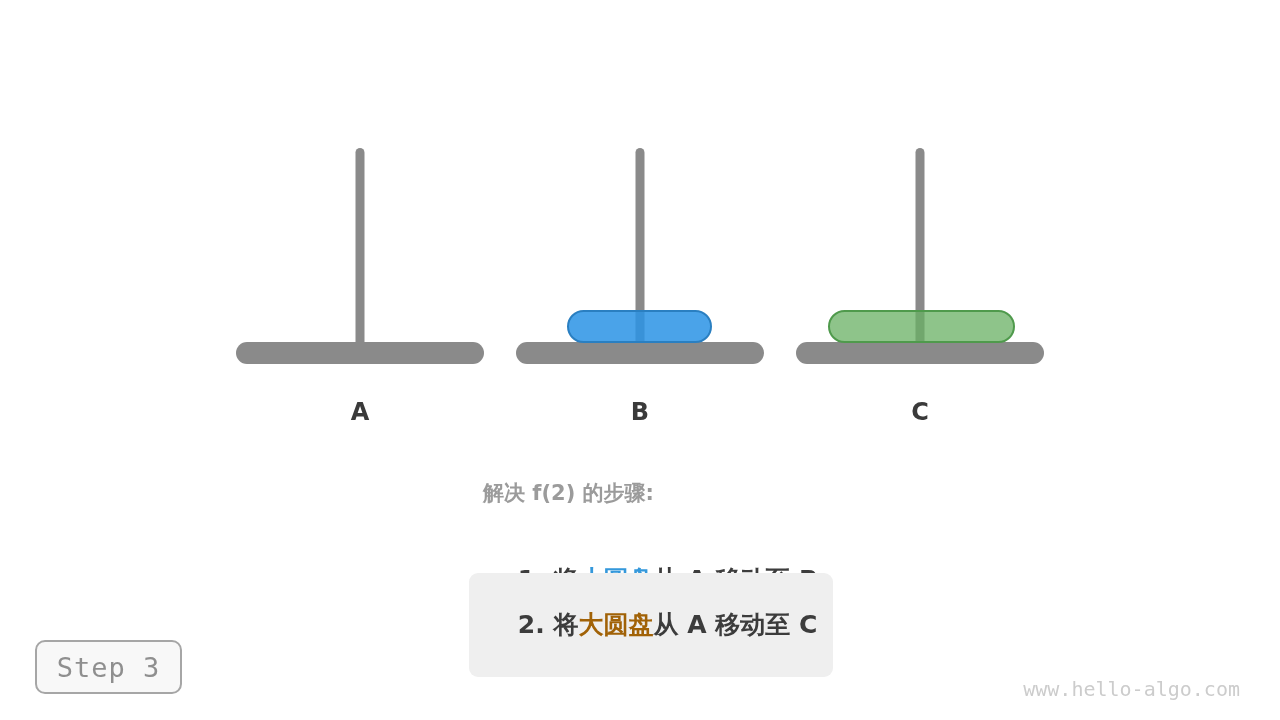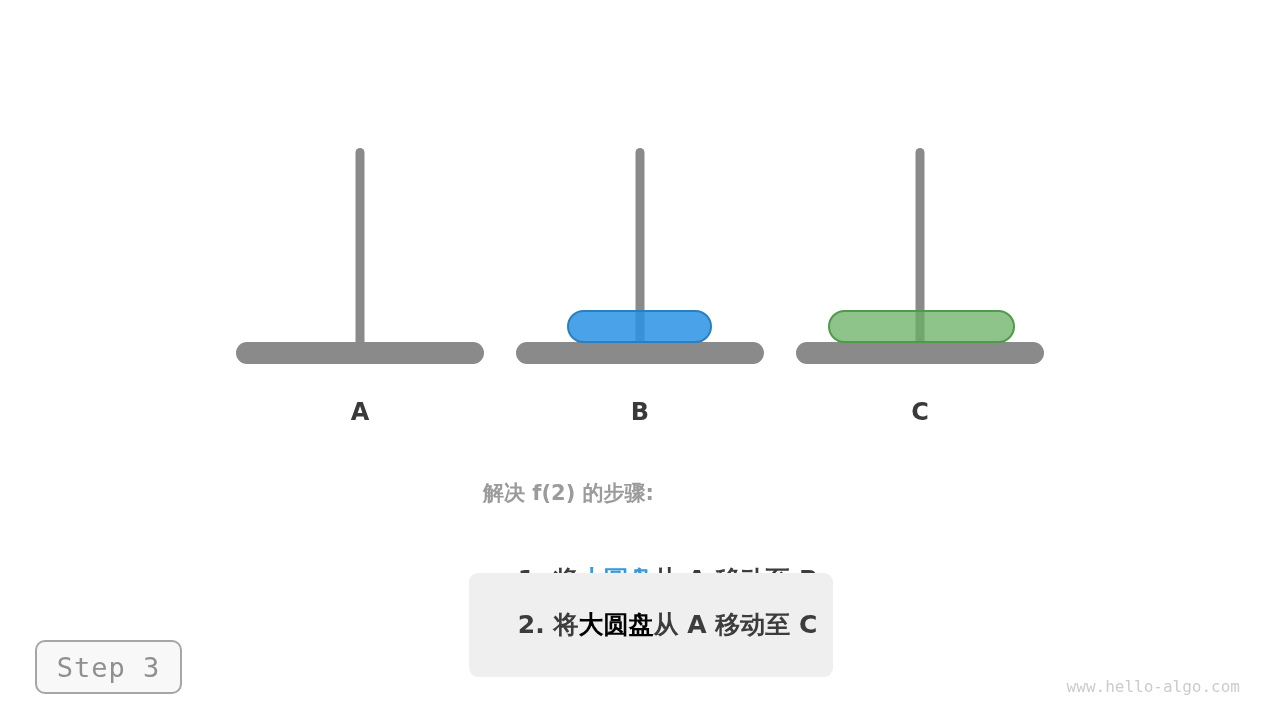--- a/index.html
+++ b/index.html
@@ -114,21 +114,21 @@
     color: #8f8f8f;
     letter-spacing: 1px;
   }
 
   
   .watermark {
     position: absolute;
     right: 40px;
     top: 677px;
     font-family: "DejaVu Sans Mono", "Liberation Mono", monospace;
-    font-size: 16px;
+    font-size: 20px;
     color: #cccccc;
   }
 </style>
 </head>
 <body>
 
 <div class="canvas">
 
   <div class="tower tower-a">
     <div class="pole"></div>
@@ -150,20 +150,20 @@
     <div class="peg-label">C</div>
   </div>
 
   <div class="caption-title">解决 f(2) 的步骤:</div>
 
   <div class="step-line step-line-1">
     <span>1. </span><span>将</span><span class="disk-ref" style="color: rgb(52, 152, 219);">小圆盘</span><span>从 </span><span class="peg-ref">A</span><span> 移动至 </span><span class="peg-ref">B</span>
   </div>
 
   <div class="step-line step-line-2">
-    <span>2. </span><span>将</span><span class="disk-ref" style="color: #000000; text-align: right;">大圆盘</span><span>从 </span><span class="peg-ref">A</span><span> 移动至 </span><span class="peg-ref">C</span>
+    <span>2. </span><span>将</span><span class="disk-ref" style="color: #a16207; text-align: right;">大圆盘</span><span>从 </span><span class="peg-ref">A</span><span> 移动至 </span><span class="peg-ref">C</span>
   </div>
 
   <div class="step-badge">Step 3</div>
 
   <div class="watermark">www.hello-algo.com</div>
 
 </div>
 
 </body></html>

